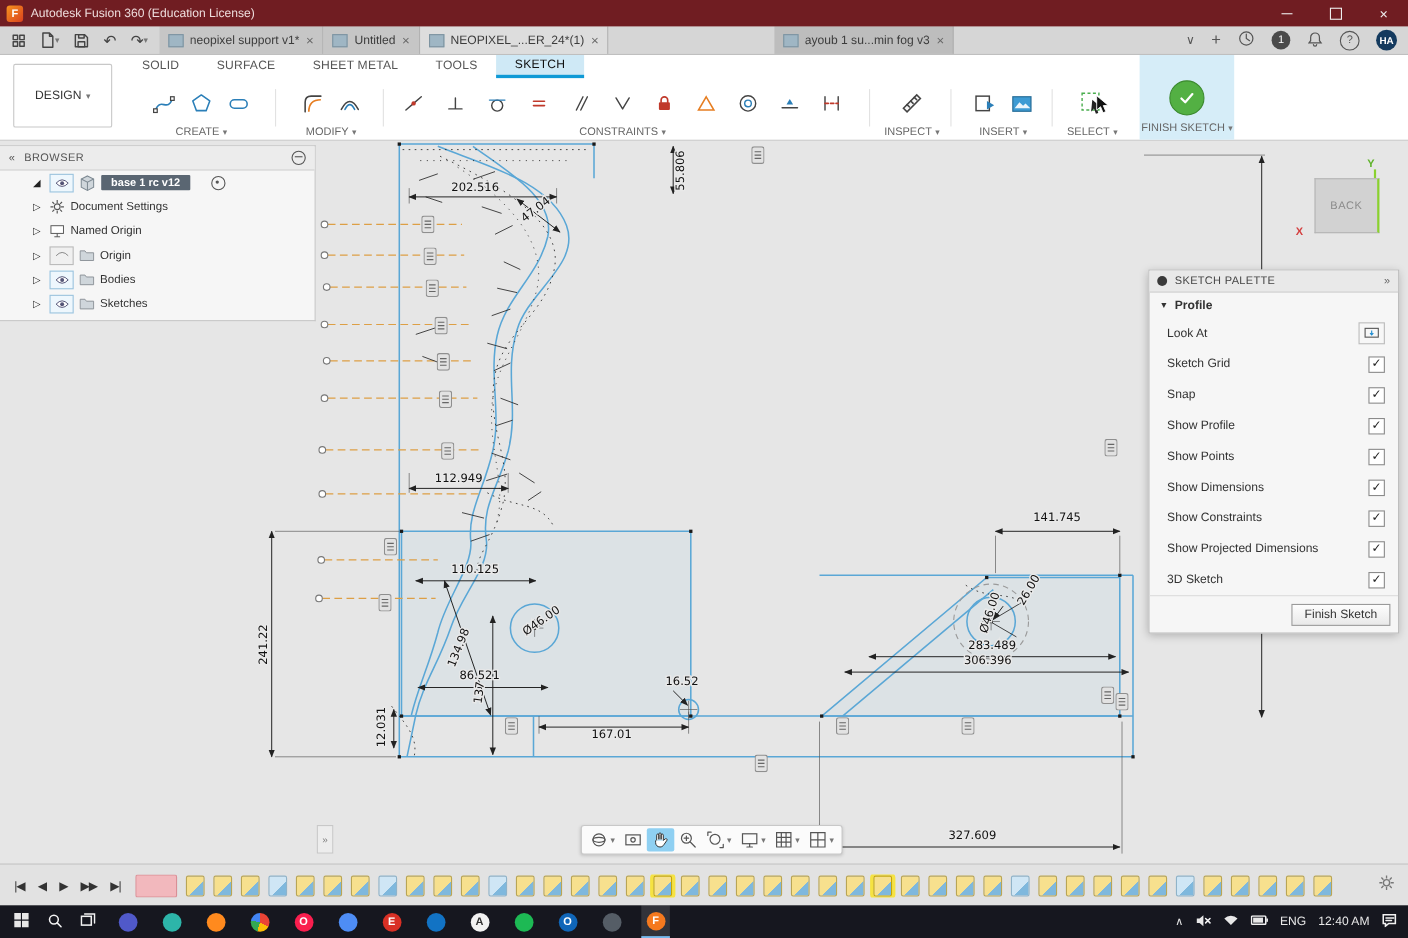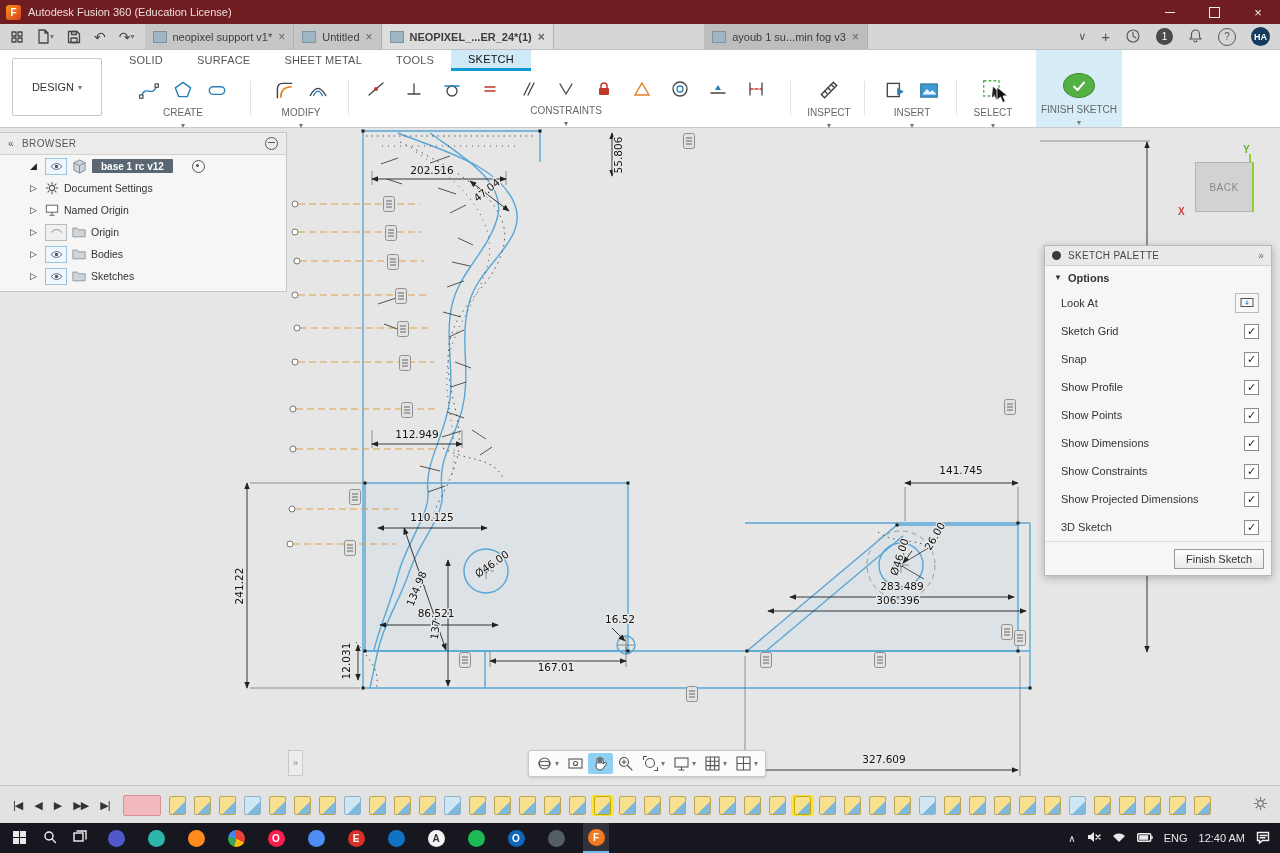--- a/index.html
+++ b/index.html
@@ -15,41 +15,41 @@
   .win-btn{width:44px;display:flex;align-items:center;justify-content:center;color:#eee;font-size:13px;cursor:default;}
   .win-max-glyph{width:9px;height:9px;border:1px solid #eee;display:inline-block;}
   .win-min-glyph{width:10px;border-top:1px solid #eee;display:inline-block;}
   
   .tabbar{position:absolute;top:24px;left:0;right:0;height:25px;background:#d6d6d6;z-index:29;
           display:flex;align-items:stretch;font-size:11px;color:#3c3c3c;border-bottom:1px solid #bfbfbf;}
   .tb-icons{display:flex;align-items:center;gap:13px;padding:0 10px;}
   .tb-ic{display:inline-flex;align-items:center;color:#444;font-size:14px;}
   .dtab{display:flex;align-items:center;gap:6px;padding:0 8px;background:#c6c6c6;border-right:1px solid #b0b0b0;
         max-width:170px;white-space:nowrap;overflow:hidden;}
-  .dtab.lite{background:#dddddd;font-weight:bold;}
+  .dtab.lite{background:#dddddd;}
   .dtab.dark{background:#bdbdbd;}
   .dtab.active{background:#ffffff;}
   .dtab-lab{overflow:hidden;text-overflow:ellipsis;font-size:11px;}
   .tclose{color:#666;font-size:12px;cursor:default;}
   .dtab-icon{width:12px;height:10px;background:#9fb6c4;border:1px solid #7d93a0;display:inline-block;flex:none;}
   .tabbar-right{margin-left:auto;display:flex;align-items:center;gap:15px;padding-right:10px;}
   .circle-badge{width:17px;height:17px;border-radius:50%;background:#4a4a4a;color:#fff;display:inline-flex;
                 align-items:center;justify-content:center;font-size:10px;}
   .avatar{width:19px;height:19px;border-radius:50%;background:#143a5e;color:#fff;display:inline-flex;
           align-items:center;justify-content:center;font-size:9px;font-weight:bold;}
   
   .ribbon{position:absolute;top:49px;left:0;right:0;height:78px;background:#fff;border-bottom:1px solid #c9c9c9;z-index:28;}
   .design-btn{position:absolute;left:12px;top:9px;width:88px;height:56px;border:1px solid #c8c8c8;border-radius:2px;
               background:#fff;display:flex;align-items:center;justify-content:center;gap:4px;font-size:11px;color:#333;}
   .rtabs{position:absolute;left:112px;top:0;display:flex;height:22px;}
   .rtab{padding:0 17px;display:flex;align-items:center;font-size:11px;color:#555;letter-spacing:.2px;}
   .rtab.active{background:#cfe9f6;border-bottom:3px solid #0f9ad6;color:#111;}
   .grp{position:absolute;top:24px;bottom:1px;display:flex;flex-direction:column;align-items:center;}
   .grp-icons{display:flex;align-items:center;height:44px;gap:2px;}
-  .grp-label{font-size:10px;color:#666;white-space:nowrap;display:flex;gap:3px;align-items:center;flex-direction:column;}
+  .grp-label{font-size:10px;color:#666;white-space:nowrap;display:flex;gap:3px;align-items:center;}
   .caret{font-size:8px;color:#777;}
   .ric{width:32px;height:34px;display:flex;align-items:center;justify-content:center;}
   .cic{width:36px;height:32px;display:flex;align-items:center;justify-content:center;}
   .vsep{position:absolute;top:32px;height:34px;border-left:1px solid #e2e2e2;}
   .finish-block{position:absolute;left:1036px;top:0;bottom:0;width:86px;background:#d6edf8;display:flex;
                 flex-direction:column;align-items:center;justify-content:flex-start;padding-top:24px;}
   .finish-check{width:30px;height:30px;border-radius:50%;background:#53b043;border:1px solid #3c8a2f;
                 display:flex;align-items:center;justify-content:center;margin-bottom:6px;}
   
   .s{stroke:#444;fill:none;stroke-width:1.3;stroke-linecap:round;stroke-linejoin:round;}
@@ -666,21 +666,21 @@
   </div>
 
   <div class="palette">
     <div class="p-head">
       <span class="p-dot"></span>
       <span>SKETCH PALETTE</span>
       <span class="p-exp">»</span>
     </div>
     <div class="p-sec">
       <span class="tri">▼</span>
-      <span>Options</span>
+      <span>Profile</span>
     </div>
     <div id="palette-rows">
         <div class="p-row">
           <span class="p-label">Look At</span>
           <span class="p-ctl">
             <span class="lt-btn">
               <svg width="16" height="14" viewBox="0 0 16 14">
                 <rect x="2" y="2.5" width="12" height="8" fill="none" stroke="#555"></rect>
                 <path d="M8 4.5v3.5M6.5 6.8 8 8.4 9.5 6.8" fill="none" stroke="#1b8bd0"></path>
               </svg>

